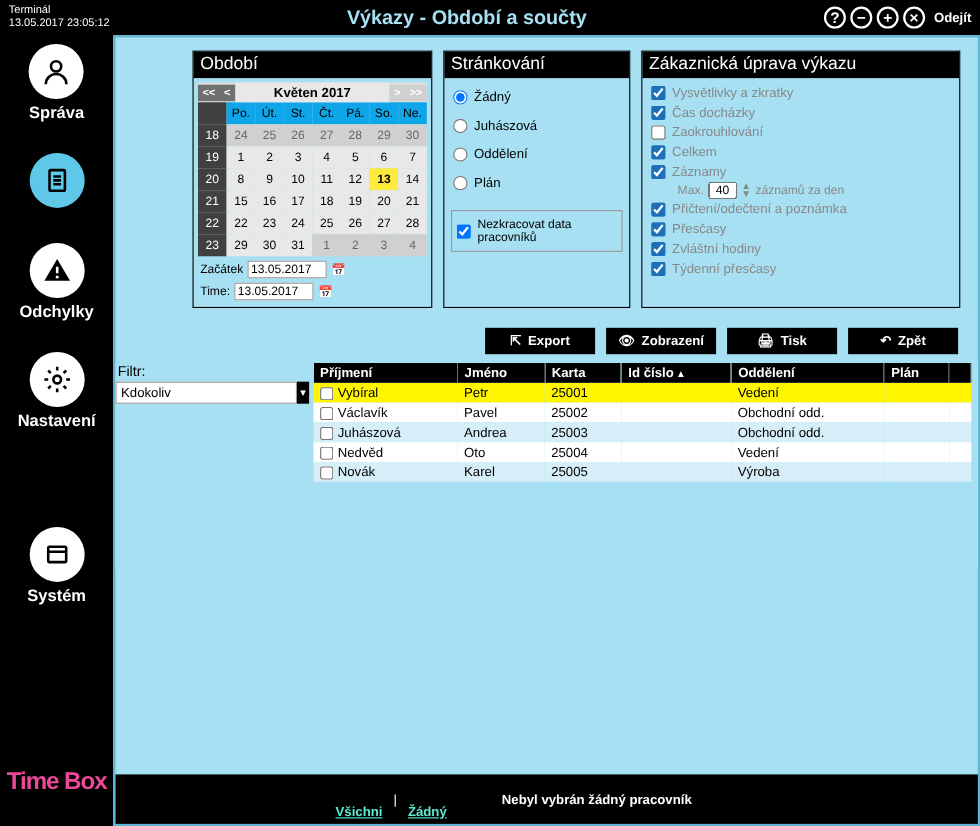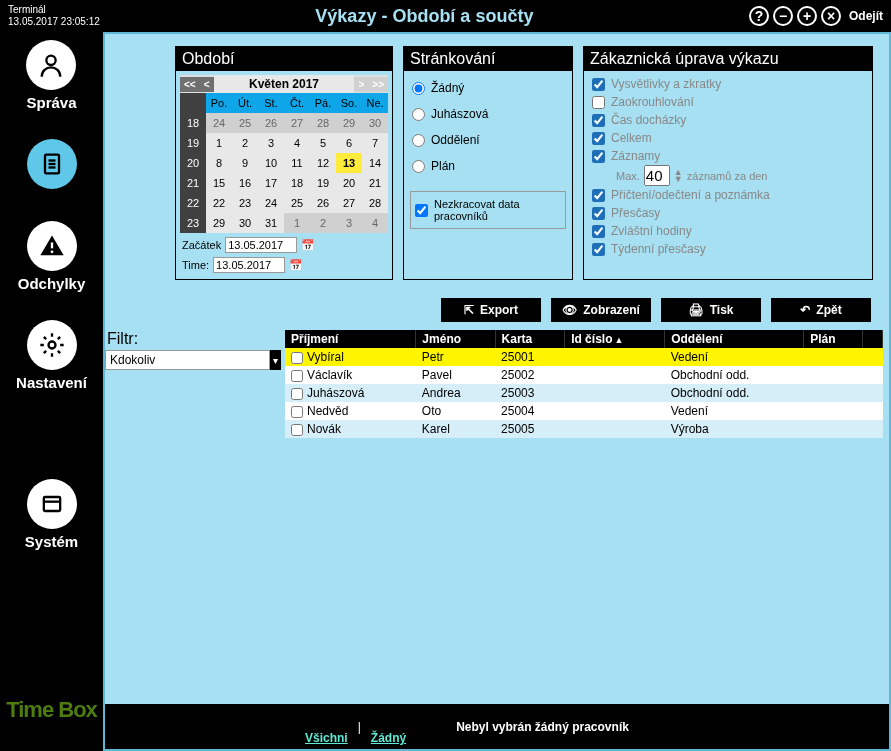--- a/index.html
+++ b/index.html
@@ -14,21 +14,21 @@
 
 .main { display: flex; height: 719px; }
 
 .sidebar { width: 115px; background: #000; display: flex; flex-direction: column; align-items: center; padding-top: 8px; }
 .side-item { display: flex; flex-direction: column; align-items: center; margin-bottom: 28px; cursor: pointer; }
 .side-circle { width: 50px; height: 50px; border-radius: 50%; display: flex; align-items: center; justify-content: center; }
 .side-circle.white { background: #fff; color: #000; }
 .side-circle.blue { background: #5fc7e8; color: #000; }
 .side-label { color: #fff; font-size: 15px; font-weight: bold; margin-top: 4px; }
 .side-item.system { margin-top: 60px; }
-.brand { margin-top: auto; color: #4d7c0f; font-family: 'Arial Black', Arial; font-size: 22px; font-weight: bold; padding: 12px 0 28px 0; letter-spacing: -1px; }
+.brand { margin-top: auto; color: #ec4899; font-family: 'Arial Black', Arial; font-size: 22px; font-weight: bold; padding: 12px 0 28px 0; letter-spacing: -1px; }
 
 .content { flex: 1; background: #a6e0f2; border: 2px solid #5fb7d5; display: flex; flex-direction: column; }
 
 .panels { display: flex; gap: 10px; padding: 12px 16px 8px 70px; }
 .panel { border: 1px solid #000; background: #a6e0f2; }
 .panel-header { background: #000; color: #fff; font-size: 16px; padding: 3px 6px; }
 .panel-body { padding: 4px; }
 
 .panel.period { width: 218px; }
 .cal-nav { display: flex; align-items: center; background: #e0e0e0; }
@@ -48,29 +48,29 @@
 .cal-icon { font-size: 11px; cursor: pointer; }
 
 .panel.paging { width: 170px; }
 .radio-row { display: flex; align-items: center; gap: 6px; padding: 6px 4px; font-size: 12px; }
 .checkbox-block { border: 1px solid #999; margin: 12px 2px 2px 2px; padding: 6px 4px; display: flex; align-items: center; gap: 6px; font-size: 11px; }
 
 .panel.customize { width: 290px; }
 .chk-row { display: flex; align-items: center; gap: 6px; padding: 2px 4px; color: #888; font-size: 12px; }
 .chk-row input[type=checkbox] { accent-color: #1e6fb8; }
 .max-row { padding-left: 28px; color: #888; font-size: 11px; display: flex; align-items: center; gap: 4px; }
-.max-row input { width: 26px; font-size: 15px; text-align: left; }
+.max-row input { width: 26px; font-size: 11px; text-align: center; }
 .spin { font-size: 9px; line-height: 7px; display: flex; flex-direction: column; cursor: pointer; }
 
 .action-bar { display: flex; justify-content: flex-end; gap: 10px; padding: 10px 18px 8px 0; }
 .act-btn { background: #000; color: #fff; border: none; padding: 5px 0; width: 100px; font-size: 12px; font-weight: bold; cursor: pointer; display: flex; align-items: center; justify-content: center; gap: 6px; }
 
 .grid-area { display: flex; flex: 1; background: #a6e0f2; }
 .filter-col { width: 180px; padding: 0 4px 0 0; }
-.filter-label { font-size: 16px; padding: 0 0 2px 2px; }
+.filter-label { font-size: 13px; padding: 0 0 2px 2px; }
 .filter-select { display: flex; }
 .filter-select input { flex: 1; border: 1px solid #999; padding: 2px 4px; font-size: 12px; }
 .filter-select .dd { width: 18px; background: #000; color: #fff; display: flex; align-items: center; justify-content: center; cursor: pointer; font-size: 10px; }
 
 .grid { flex: 1; margin-right: 6px; }
 table.data { width: 100%; border-collapse: collapse; font-size: 12px; }
 table.data th { background: #000; color: #fff; text-align: left; padding: 2px 6px; font-weight: bold; border-right: 1px solid #333; position: relative; }
 table.data th .sort { font-size: 9px; margin-left: 2px; }
 table.data td { padding: 2px 6px; border-right: 0; }
 table.data tr.r0 td { background: #fff500; }
@@ -287,26 +287,26 @@
       </div>
 
       <div class="panel customize">
         <div class="panel-header">Zákaznická úprava výkazu</div>
         <div class="panel-body" id="customize-body">
             <div class="chk-row">
               <input type="checkbox" checked="" style="">
               <span>Vysvětlivky a zkratky</span>
             </div>
             <div class="chk-row">
+              <input type="checkbox" checked="" style="">
+              <span>Čas docházky</span>
+            </div>
+            <div class="chk-row">
               <input type="checkbox" style="">
               <span>Zaokrouhlování</span>
-            </div>
-            <div class="chk-row">
-              <input type="checkbox" checked="" style="">
-              <span>Čas docházky</span>
             </div>
             <div class="chk-row">
               <input type="checkbox" checked="" style="">
               <span>Celkem</span>
             </div>
             <div class="chk-row">
               <input type="checkbox" checked="" style="">
               <span>Záznamy</span>
             </div>
             <div class="max-row">

